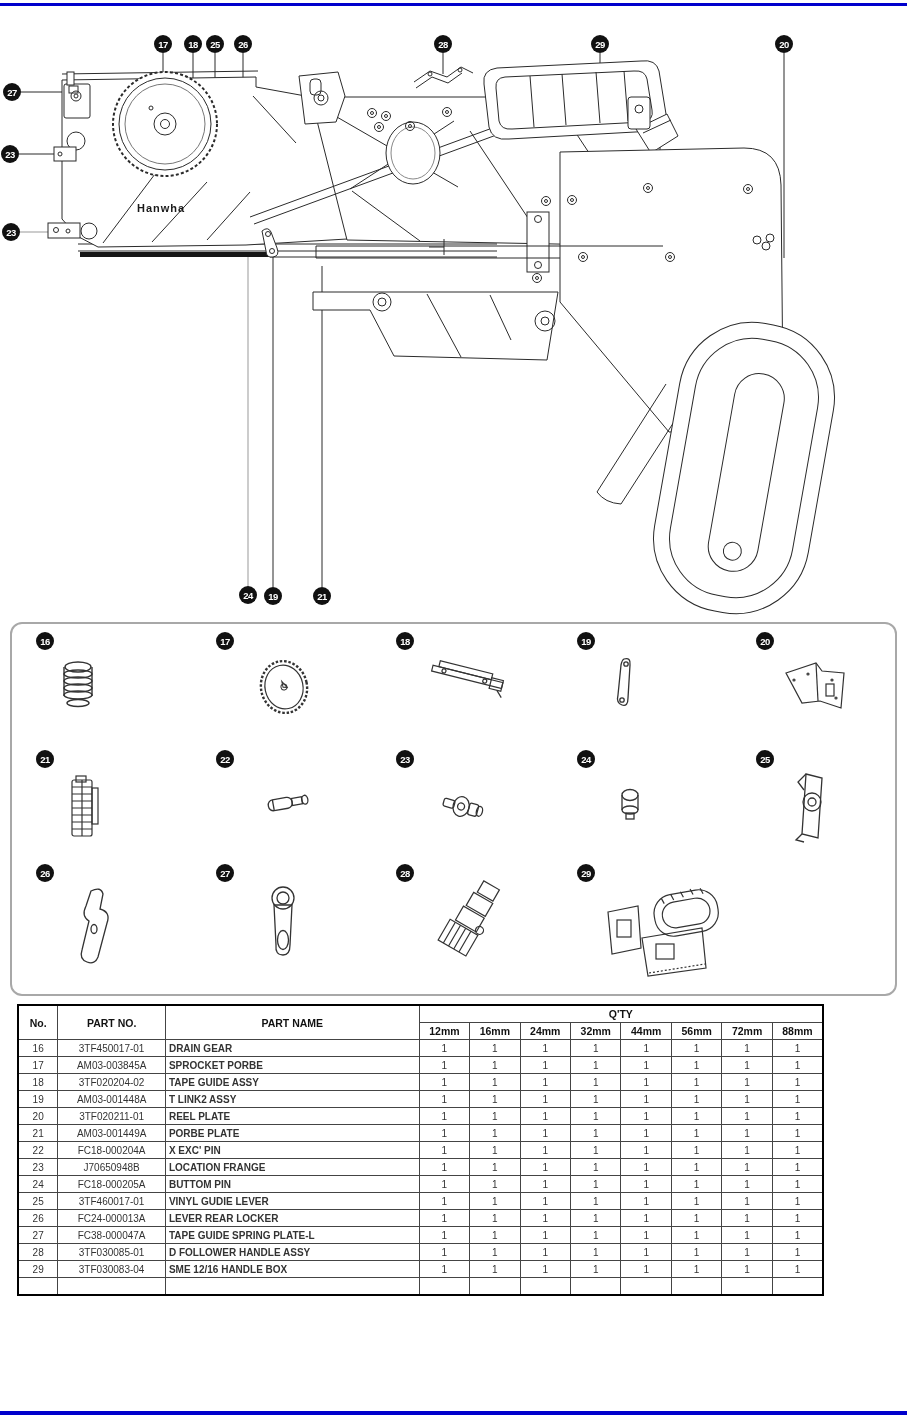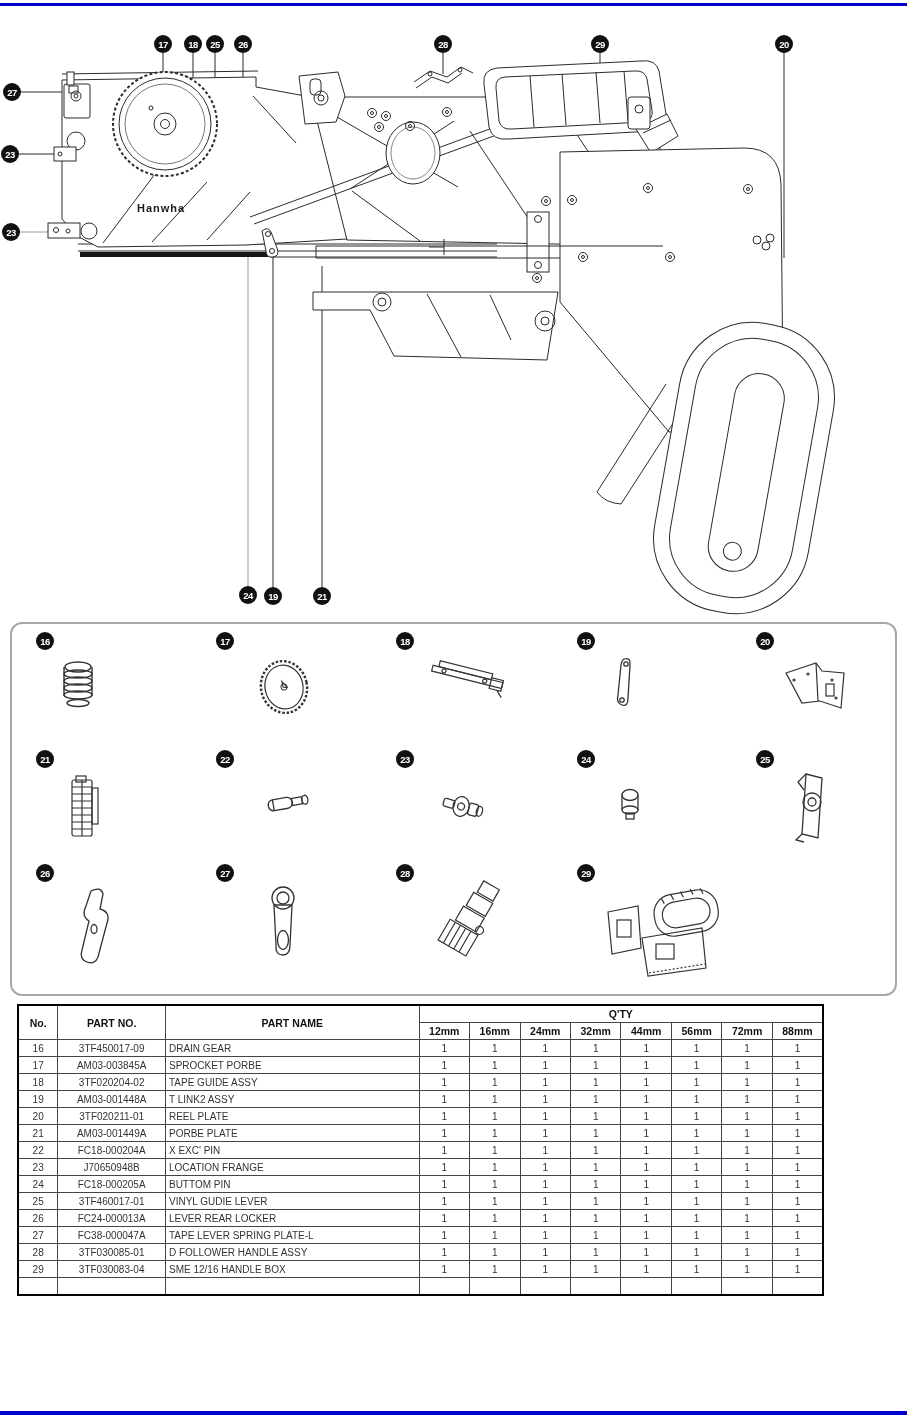--- a/index.html
+++ b/index.html
@@ -14,21 +14,21 @@
             border:2px solid #a8a8a8;border-radius:12px;background:#fff;}
   .icon-svg{position:absolute;stroke:#333;fill:none;}
   
   table.parts{position:absolute;left:17px;top:1004px;width:807px;border-collapse:collapse;
               font-family:"Liberation Sans",sans-serif;}
   table.parts th, table.parts td{border:1px solid #444;padding:0 3px;height:16px;
               font-size:10px;color:#333;white-space:nowrap;overflow:hidden;}
   table.parts th{color:#111;font-weight:bold;font-size:10.5px;text-align:center;}
   table.parts{border:2px solid #000;}
   td.center-cell{text-align:center;color:#444;}
-  td.name-cell{text-align:left;padding-left:7px;color:#444;}
+  td.name-cell{text-align:left;padding-left:7px;color:#444;font-weight:bold;}
   svg text{font-family:"Liberation Sans",sans-serif;}
 </style>
 </head>
 <body>
 
 <div class="page">
 
   <div class="rule" style="top:3px;height:3px;"></div>
   <div class="rule" style="top:1411px;height:4px;"></div>
 
@@ -336,21 +336,21 @@
         <th>32mm</th>
         <th>44mm</th>
         <th>56mm</th>
         <th>72mm</th>
         <th>88mm</th>
       </tr>
     </thead>
     <tbody>
         <tr>
           <td class="center-cell">16</td>
-          <td class="center-cell">3TF450017-09</td>
+          <td class="center-cell">3TF450017-01</td>
           <td class="name-cell">DRAIN GEAR</td>
           <td class="center-cell">1</td>
           <td class="center-cell">1</td>
           <td class="center-cell">1</td>
           <td class="center-cell">1</td>
           <td class="center-cell">1</td>
           <td class="center-cell">1</td>
           <td class="center-cell">1</td>
           <td class="center-cell">1</td>
         </tr>
@@ -480,21 +480,21 @@
           <td class="center-cell">1</td>
           <td class="center-cell">1</td>
           <td class="center-cell">1</td>
           <td class="center-cell">1</td>
           <td class="center-cell">1</td>
           <td class="center-cell">1</td>
         </tr>
         <tr>
           <td class="center-cell">27</td>
           <td class="center-cell">FC38-000047A</td>
-          <td class="name-cell">TAPE LEVER SPRING PLATE-L</td>
+          <td class="name-cell">TAPE GUIDE SPRING PLATE-L</td>
           <td class="center-cell">1</td>
           <td class="center-cell">1</td>
           <td class="center-cell">1</td>
           <td class="center-cell">1</td>
           <td class="center-cell">1</td>
           <td class="center-cell">1</td>
           <td class="center-cell">1</td>
           <td class="center-cell">1</td>
         </tr>
         <tr>

